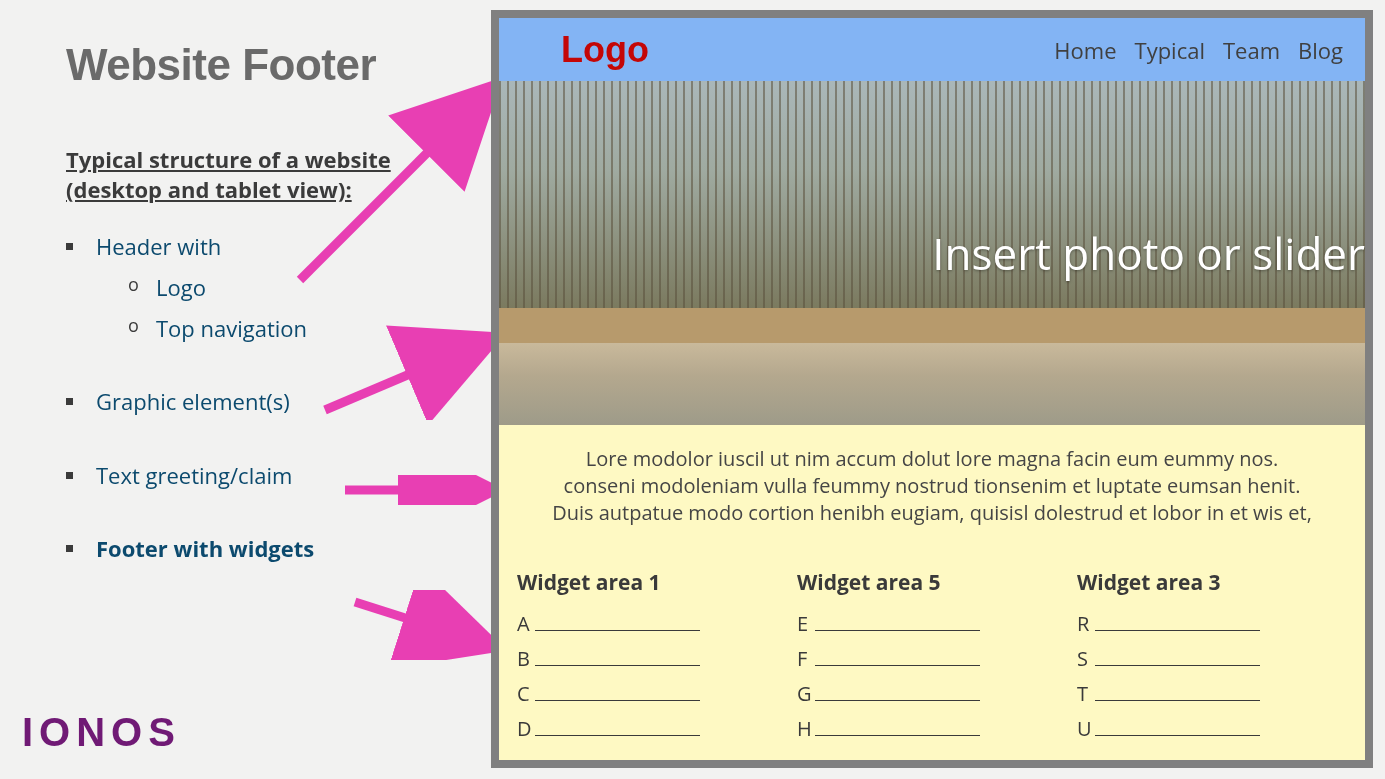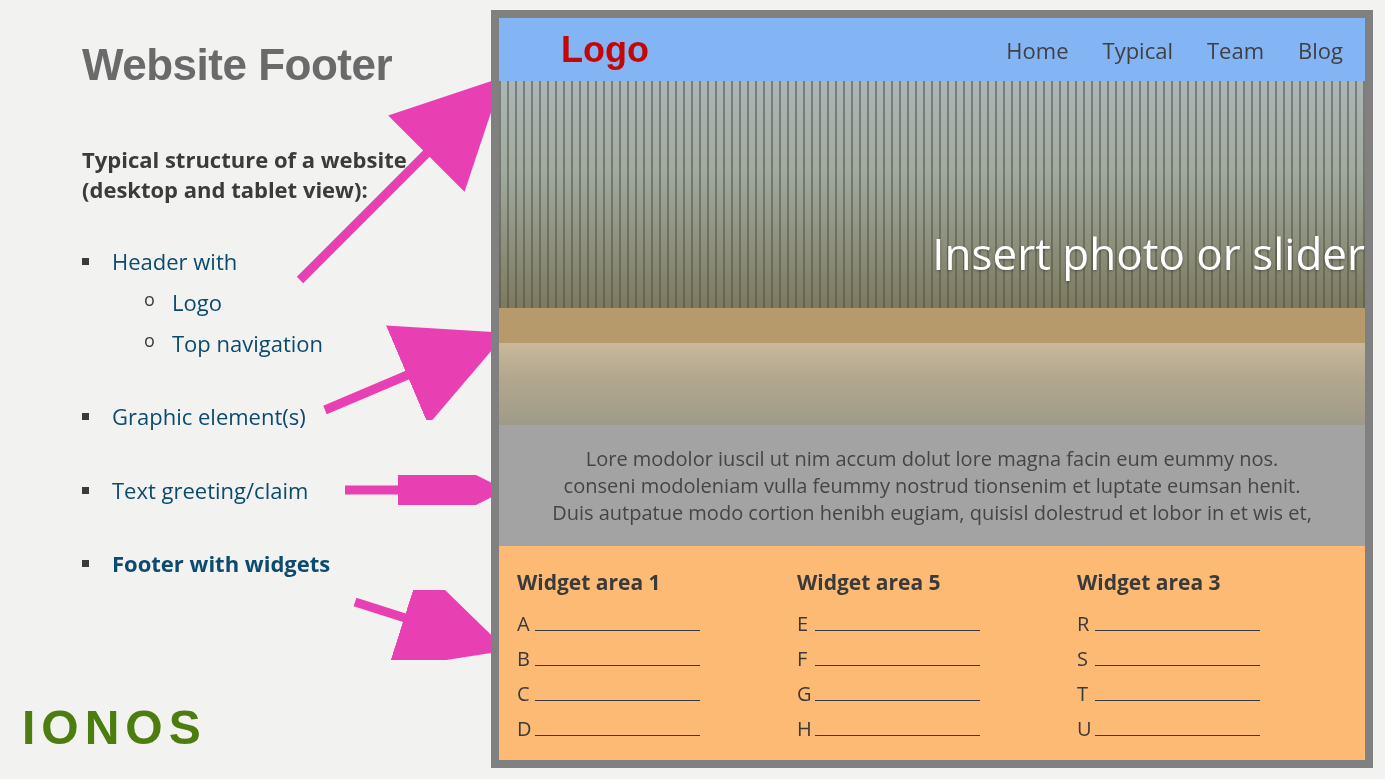--- a/index.html
+++ b/index.html
@@ -8,39 +8,40 @@
     height: 779px;
     background: #f2f2f1;
     font-family: "Open Sans", "Helvetica Neue", Arial, sans-serif;
     position: relative;
     overflow: hidden;
   }
 
   
   .left-col {
     position: absolute;
-    left: 82px;
+    left: 66px;
     top: 40px;
     width: 400px;
     color: #454545;
   }
   .left-col h1 {
     font-size: 44px;
     font-weight: 700;
     color: #6a6a6a;
     letter-spacing: -0.5px;
     margin-bottom: 55px;
     font-family: Arial, sans-serif;
   }
   .left-col .subtitle {
     font-size: 22px;
     font-weight: 700;
     color: #3b3b3b;
-    margin-bottom: 43px;
+    margin-bottom: 28px;
     line-height: 1.35;
+    text-decoration: underline;
   }
   .left-col ul.top {
     list-style: none;
   }
   .left-col ul.top > li {
     position: relative;
     padding-left: 30px;
     font-size: 22px;
     color: #0c4a6e;
     margin-bottom: 45px;
@@ -72,23 +73,23 @@
     top: 0;
     font-size: 18px;
     color: #3b3b3b;
   }
   .left-col .bold { font-weight: 700; }
 
   .brand {
     position: absolute;
     left: 22px;
     bottom: 24px;
-    font-size: 48px;
+    font-size: 40px;
     font-weight: 700;
-    color: #4d7c0f;
+    color: #701a75;
     letter-spacing: 6px;
     font-family: Arial, sans-serif;
   }
 
   
   .arrow {
     position: absolute;
     pointer-events: none;
   }
 
@@ -113,21 +114,21 @@
     padding: 0 22px 0 62px;
   }
   .mock-logo {
     font-size: 36px;
     font-weight: 800;
     color: #c40606;
     font-family: Arial, sans-serif;
   }
   .mock-nav {
     display: flex;
-    gap: 34px;
+    gap: 18px;
     font-size: 22px;
     color: #404040;
   }
   .mock-nav span { cursor: default; }
 
   .hero {
     position: relative;
     height: 348px;
     display: flex;
     align-items: center;
@@ -158,30 +159,30 @@
         rgba(140,128,100,0) 2px 8px),
       linear-gradient(#aab7b9 0%, #9faaa0 40%, #7b7a5f 100%);
   }
   .hero-water {
     position: absolute;
     left:0; right:0; bottom:0; height: 24%;
     background: linear-gradient(#c9b99b, #b4a88e 40%, #9e9b89);
   }
 
   .greeting {
-    background: #a3a3a3;
+    background: #fef9c3;
     padding: 20px 40px;
     text-align: center;
     font-size: 20px;
     color: #454545;
     line-height: 1.35;
   }
 
   .footer {
-    background: #fdba74;
+    background: #fef9c3;
     flex: 1;
     display: flex;
     padding: 22px 18px 10px;
     gap: 10px;
   }
   .widget {
     flex: 1;
     color: #3a3a3a;
   }
   .widget h3 {

